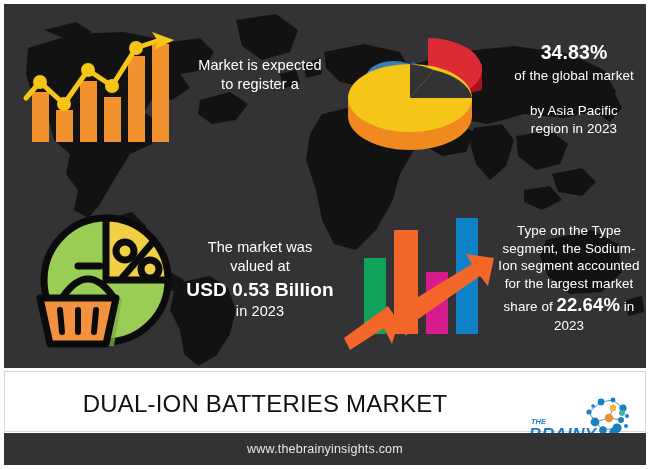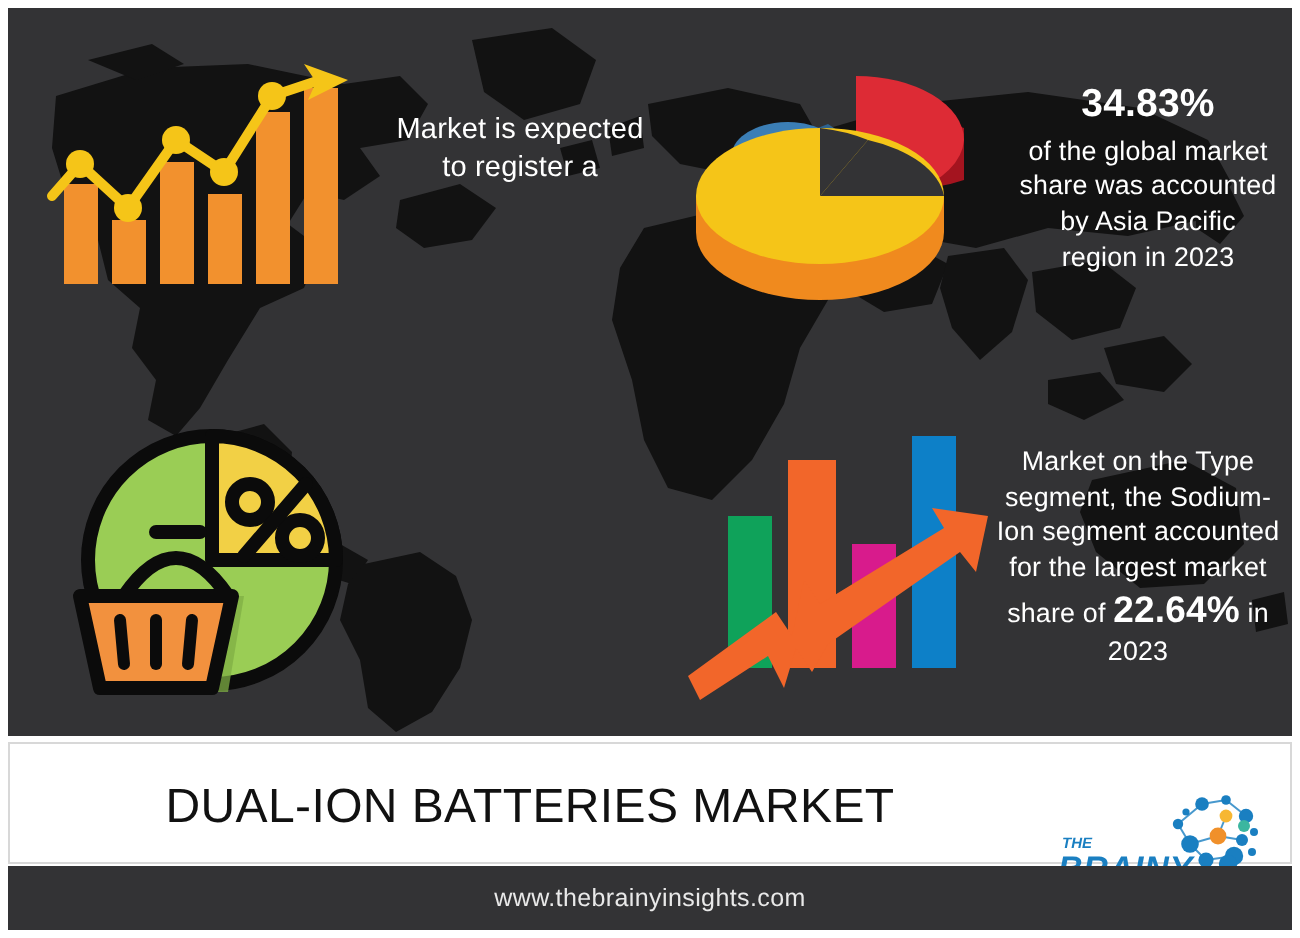--- a/index.html
+++ b/index.html
@@ -242,28 +242,34 @@
     </div>
 
     <div class="txt" id="txt-cagr">
       <span class="lite">Market is expected</span><br>
       <span class="lite">to register a</span>
     </div>
 
     <div class="txt" id="txt-apac">
       <span class="big">34.83%</span>
       <span class="lite">of the global market</span><br>
-      <span class="lite">share was accounted</span><br>
+      <br>
       <span class="lite">by </span><span class="bold">Asia Pacific</span><br>
       <span class="lite">region in </span><span class="bold">2023</span>
     </div>
 
+    <div class="txt" id="txt-value">
+      <span class="lite">The market was</span><br>
+      <span class="lite">valued at</span>
+      <span class="big">USD 0.53 Billion</span>
+      <span class="lite">in 2023</span>
+    </div>
 
     <div class="txt" id="txt-type">
-      <span class="lite">Market on the </span><span class="bold">Type</span><br>
+      <span class="lite">Type on the </span><span class="bold">Type</span><br>
       <span class="lite">segment, the </span><span class="bold">Sodium-</span><br>
       <span class="bold">Ion</span><span class="lite"> segment accounted</span><br>
       <span class="lite">for the largest market</span><br>
       <span class="lite">share of </span><span class="pct">22.64%</span><span class="bold"> in</span><br>
       <span class="bold">2023</span>
     </div>
 
   </div>
 
   <div class="titlebar">

